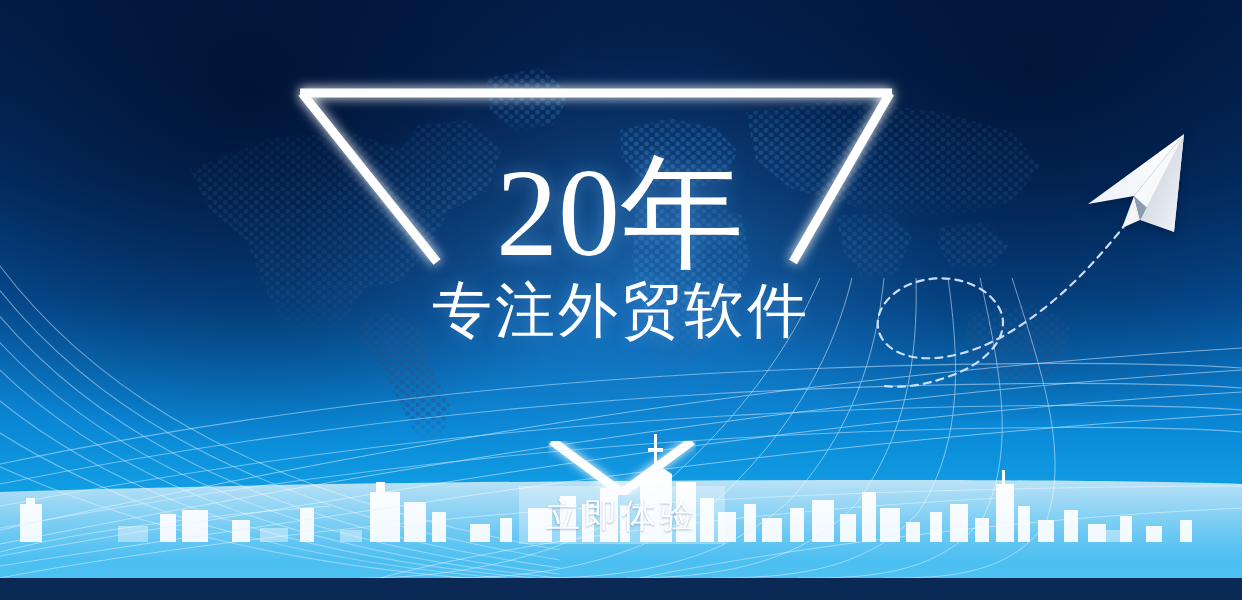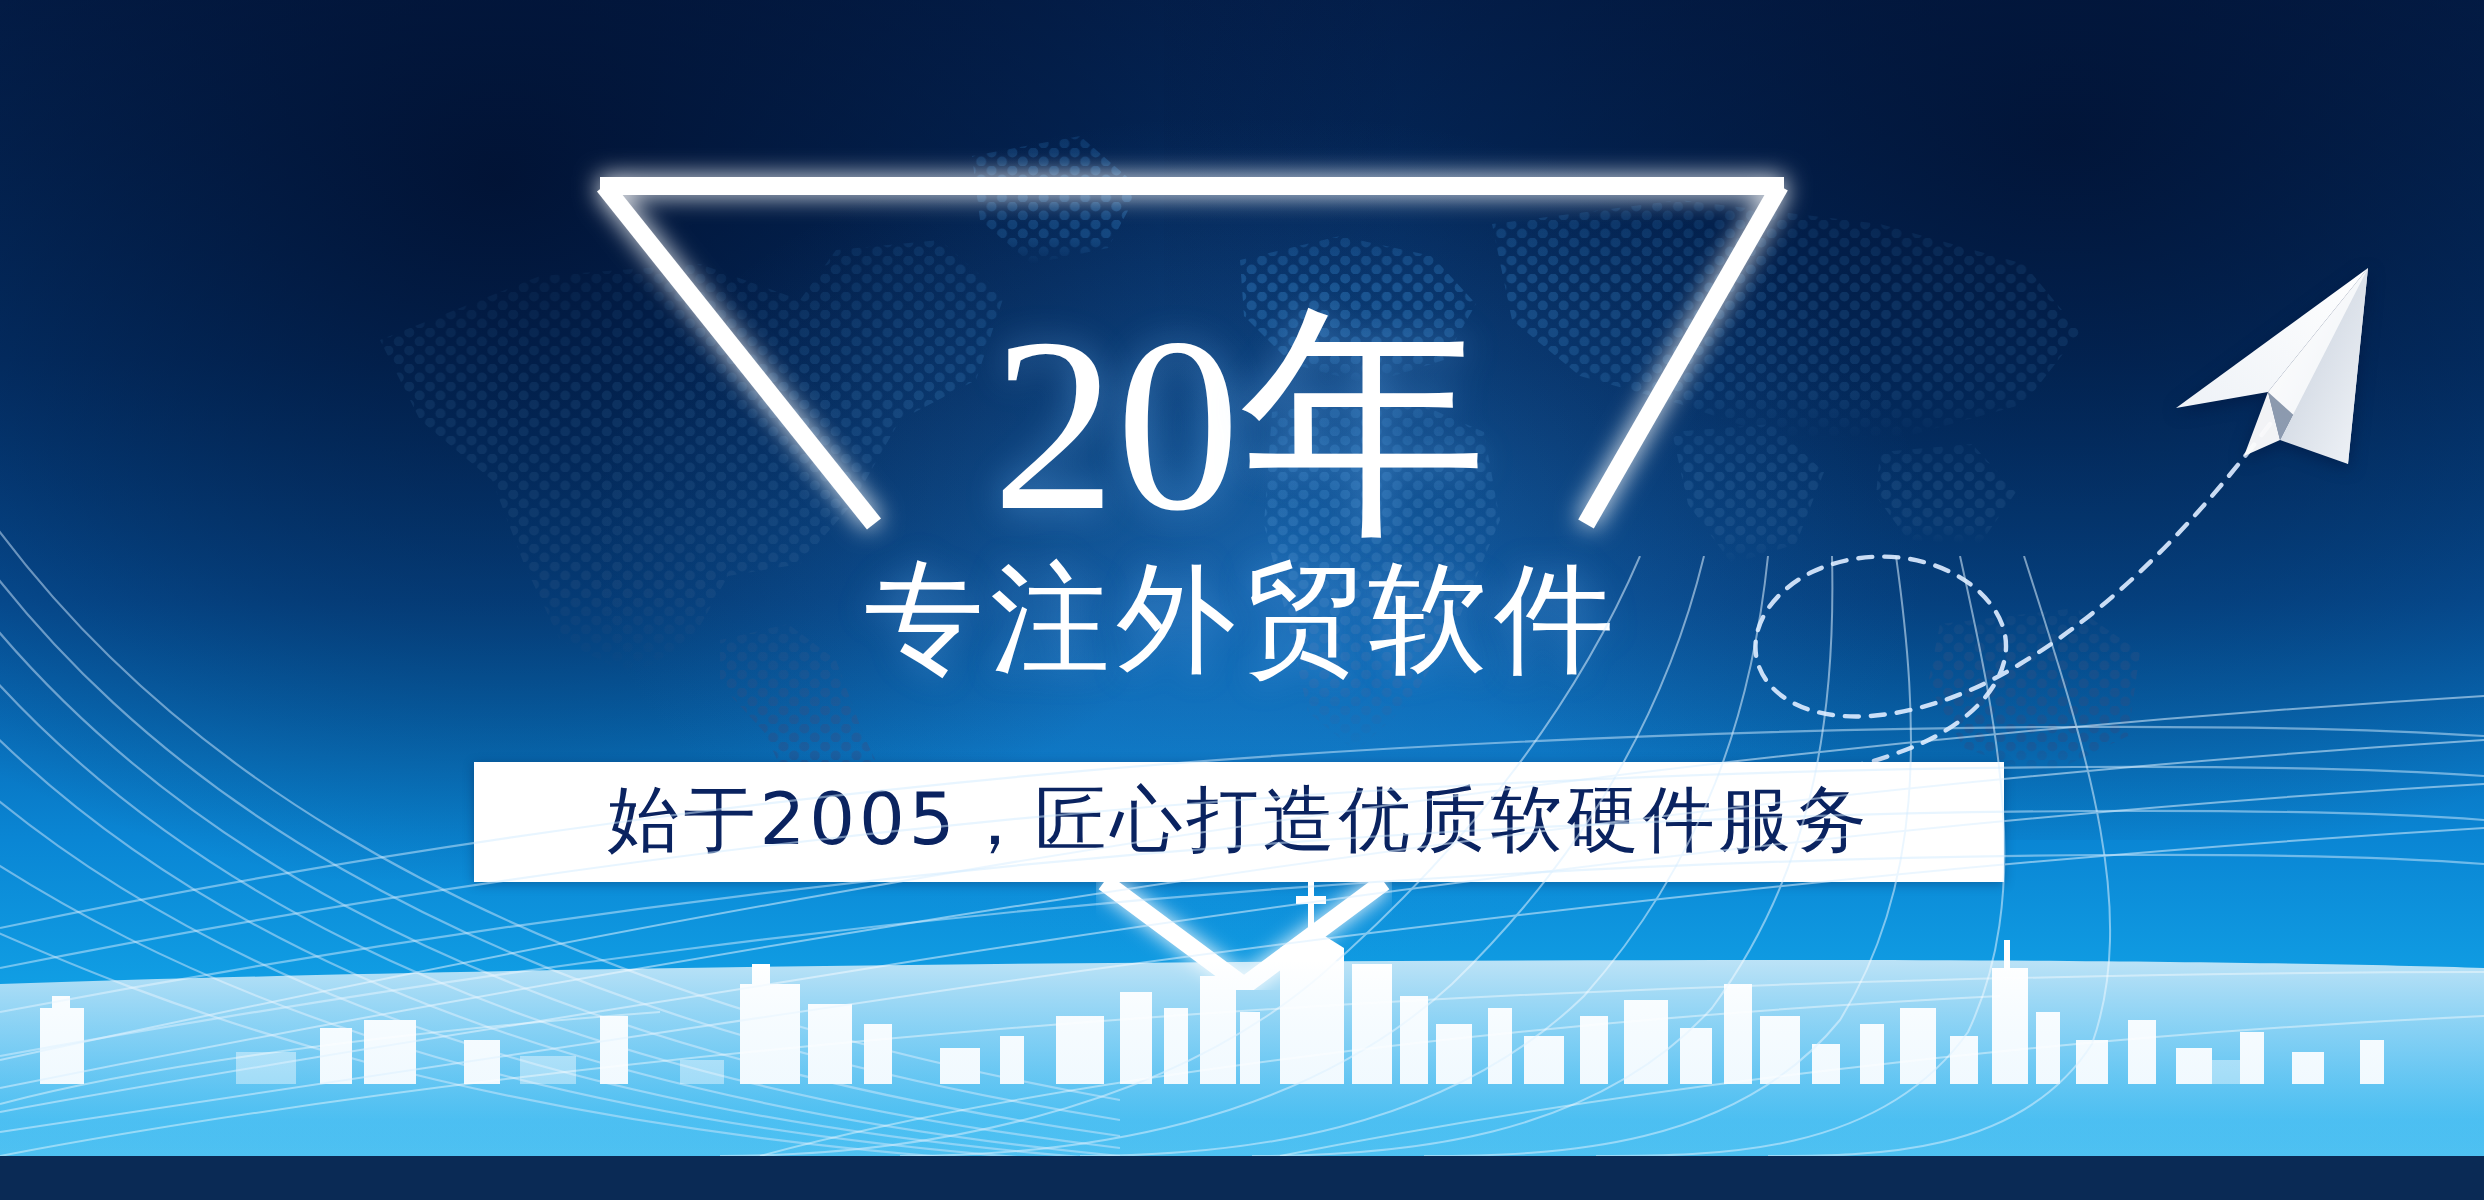--- a/index.html
+++ b/index.html
@@ -311,23 +311,20 @@
       </linearGradient>
     </defs>
 
     <polygon points="106,6 96,104 56,68" fill="url(#pl1)"></polygon>
     <polygon points="106,6 56,68 10,76" fill="url(#pl2)"></polygon>
     <polygon points="106,6 96,104 62,92" fill="url(#pl3)"></polygon>
     <polygon points="56,68 62,92 44,100" fill="#ffffff" opacity="0.95"></polygon>
     <polygon points="106,6 62,92 56,68" fill="#ffffff" opacity="0.55"></polygon>
   </svg>
 
-  <div class="subtitle-bar">
-    <span class="txt">始于2005，匠心打造优质软硬件服务</span>
-  </div>
 
   <svg class="chevron" viewBox="0 0 148 54" aria-hidden="true">
     <defs>
       <filter id="cglow" x="-60%" y="-60%" width="220%" height="220%">
         <feGaussianBlur stdDeviation="5" result="cb"></feGaussianBlur>
         <feMerge>
             <feMergeNode in="cb"></feMergeNode>
             <feMergeNode in="SourceGraphic"></feMergeNode>
           </feMerge>
       </filter>
@@ -434,14 +431,17 @@
 
     <path d="M0,214 C240,206 560,202 900,202 C1060,202 1180,204 1242,206 L1242,300 L0,300 Z" fill="url(#gplane)"></path>
     <g fill="none" stroke="#ffffff" stroke-width="1" opacity="0.42">
       <path d="M0,300 C200,262 520,226 900,214 C1060,209 1180,208 1242,208"></path>
       <path d="M0,274 C60,258 170,240 330,228"></path>
       <path d="M380,300 C520,262 760,232 1000,220"></path>
       <path d="M640,300 C800,268 1020,240 1242,230"></path>
     </g>
   </svg>
 
+  <div class="cta">
+    <span class="txt">立即体验</span>
+  </div>
 
 </div>
 
 </body></html>

